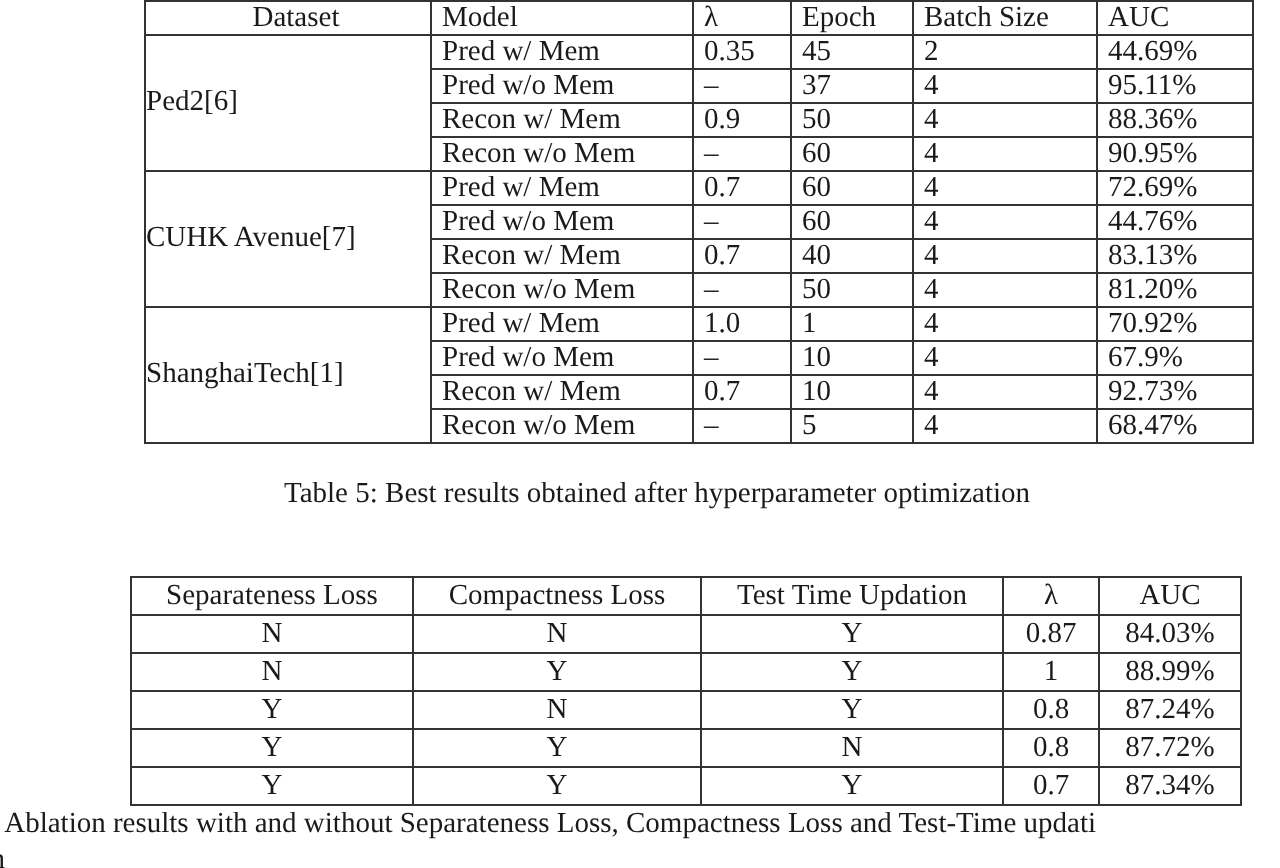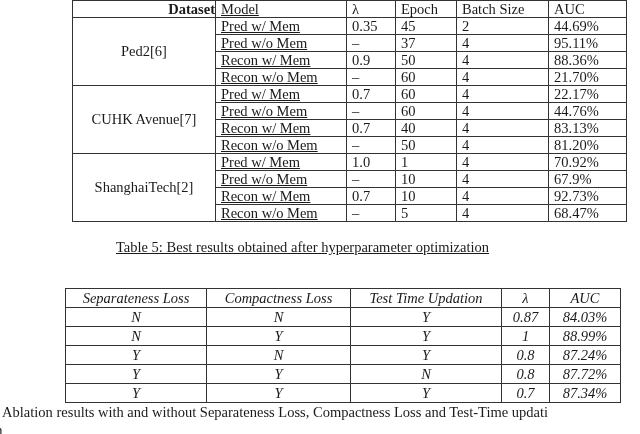--- a/index.html
+++ b/index.html
@@ -27,40 +27,39 @@
     font-weight: normal;
     text-align: left;
     white-space: nowrap;
     vertical-align: middle;
   }
   #t5 {
     left: 72px;
     top: 0px;
   }
   #t5 td, #t5 th { height: 16px; }
-  #t5 .c-dataset { width: 134px; text-align: center; padding: 0; }
-  #t5 th.c-dataset { text-align: right; padding-left: 8px; font-weight: bold; }
-  #t5 .c-model { width: 125px; text-decoration: underline; }
+  #t5 .c-dataset { width: 134px; text-align: left; padding: 0; }
+  #t5 th.c-dataset { text-align: center; padding-left: 8px; font-weight: normal; }
+  #t5 .c-model { width: 125px; }
   #t5 .c-lambda { width: 43px; }
   #t5 .c-epoch { width: 55px; margin-left: 24px; }
   #t5 .c-batch { width: 86px; margin-left: 42px; }
   #t5 .c-auc { width: 72px; }
 
   .caption {
     position: absolute;
     font-size: 14.5px;
     white-space: nowrap;
     line-height: 1;
   }
-  #cap5 { left: 116px; top: 240px; text-decoration: underline; }
+  #cap5 { left: 142px; top: 240px; }
 
   #t6 {
     left: 65px;
     top: 288px;
-    font-style: italic;
   }
   #t6 td, #t6 th {
     height: 18px;
     text-align: center;
     padding: 0;
   }
   #t6 .c-sep { width: 140px; }
   #t6 .c-comp { width: 143px; }
   #t6 .c-tt { width: 150px; margin-top: 44px; }
   #t6 .c-lam { width: 47px; }
@@ -104,29 +103,29 @@
         <td class="c-lambda">0.9</td>
         <td class="c-epoch">50</td>
         <td class="c-batch">4</td>
         <td class="c-auc">88.36%</td>
       </tr>
       <tr>
         <td class="c-model">Recon w/o Mem</td>
         <td class="c-lambda">–</td>
         <td class="c-epoch">60</td>
         <td class="c-batch">4</td>
-        <td class="c-auc">21.70%</td>
+        <td class="c-auc">90.95%</td>
       </tr>
       <tr>
         <td class="c-dataset" rowspan="4">CUHK Avenue[7]</td>
         <td class="c-model">Pred w/ Mem</td>
         <td class="c-lambda">0.7</td>
         <td class="c-epoch">60</td>
         <td class="c-batch">4</td>
-        <td class="c-auc">22.17%</td>
+        <td class="c-auc">72.69%</td>
       </tr>
       <tr>
         <td class="c-model">Pred w/o Mem</td>
         <td class="c-lambda">–</td>
         <td class="c-epoch">60</td>
         <td class="c-batch">4</td>
         <td class="c-auc">44.76%</td>
       </tr>
       <tr>
         <td class="c-model">Recon w/ Mem</td>
@@ -136,21 +135,21 @@
         <td class="c-auc">83.13%</td>
       </tr>
       <tr>
         <td class="c-model">Recon w/o Mem</td>
         <td class="c-lambda">–</td>
         <td class="c-epoch">50</td>
         <td class="c-batch">4</td>
         <td class="c-auc">81.20%</td>
       </tr>
       <tr>
-        <td class="c-dataset" rowspan="4">ShanghaiTech[2]</td>
+        <td class="c-dataset" rowspan="4">ShanghaiTech[1]</td>
         <td class="c-model">Pred w/ Mem</td>
         <td class="c-lambda">1.0</td>
         <td class="c-epoch">1</td>
         <td class="c-batch">4</td>
         <td class="c-auc">70.92%</td>
       </tr>
       <tr>
         <td class="c-model">Pred w/o Mem</td>
         <td class="c-lambda">–</td>
         <td class="c-epoch">10</td>

